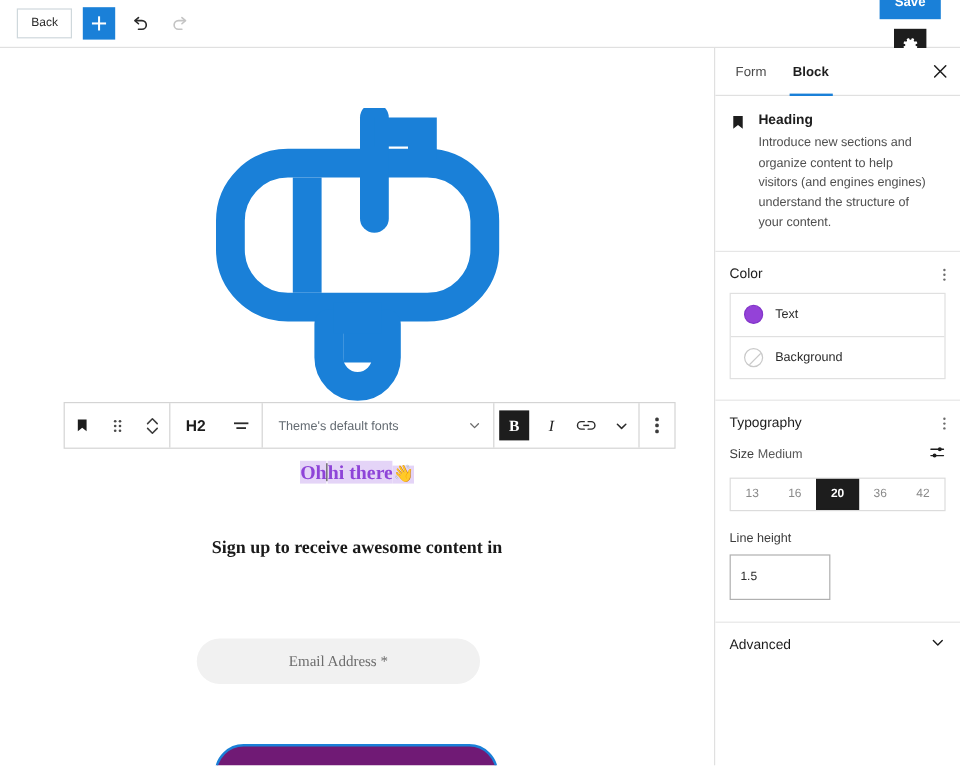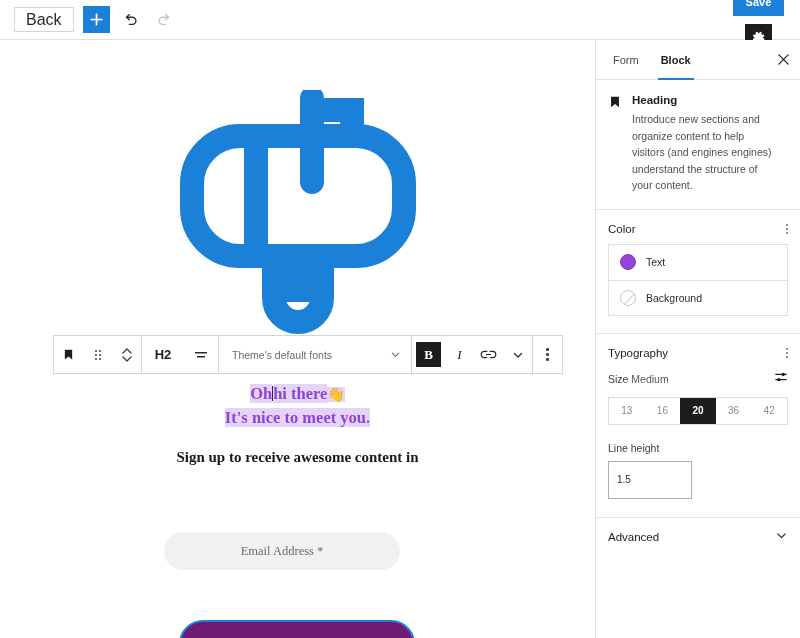--- a/index.html
+++ b/index.html
@@ -18,21 +18,21 @@
     display: flex; align-items: center;
     padding: 0 10px 0 14px;
     background: #fff;
   }
   .topbar-left { display: flex; align-items: center; gap: 9px; }
   .topbar-right { margin-left: auto; display: flex; align-items: center; gap: 8px; flex-direction: column; }
 
   .btn-back {
     height: 25px; padding: 0 11px;
     border: 1px solid #cfd8dc; background: #fff;
-    font-size: 16px; color: #2b2b2b; line-height: 23px;
+    font-size: 10px; color: #2b2b2b; line-height: 23px;
     cursor: pointer;
   }
   .btn-add {
     width: 27px; height: 27px; background: #1a80d8;
     border: none; display: flex; align-items: center; justify-content: center;
     cursor: pointer;
   }
   .btn-add svg { display: block; }
   .icon-btn-plain {
     width: 24px; height: 24px; background: transparent; border: none;
@@ -389,21 +389,20 @@
                 <i></i>
                 <i></i>
                 <i></i>
               </span>
           </button>
         </div>
       </div>
 
       <div class="heading-block">
         <div><span class="sel">Oh</span><span class="caret"></span><span class="sel">hi there</span><span class="sel emoji">👋</span></div>
-        <div class="heading-line2"><span class="sel">It's nice to meet you.</span></div>
       </div>
 
       <div class="para-block">
         <div>Sign up to receive awesome content in</div>
       </div>
 
       <div class="email-field">
         <span>Email Address *</span>
       </div>
 

